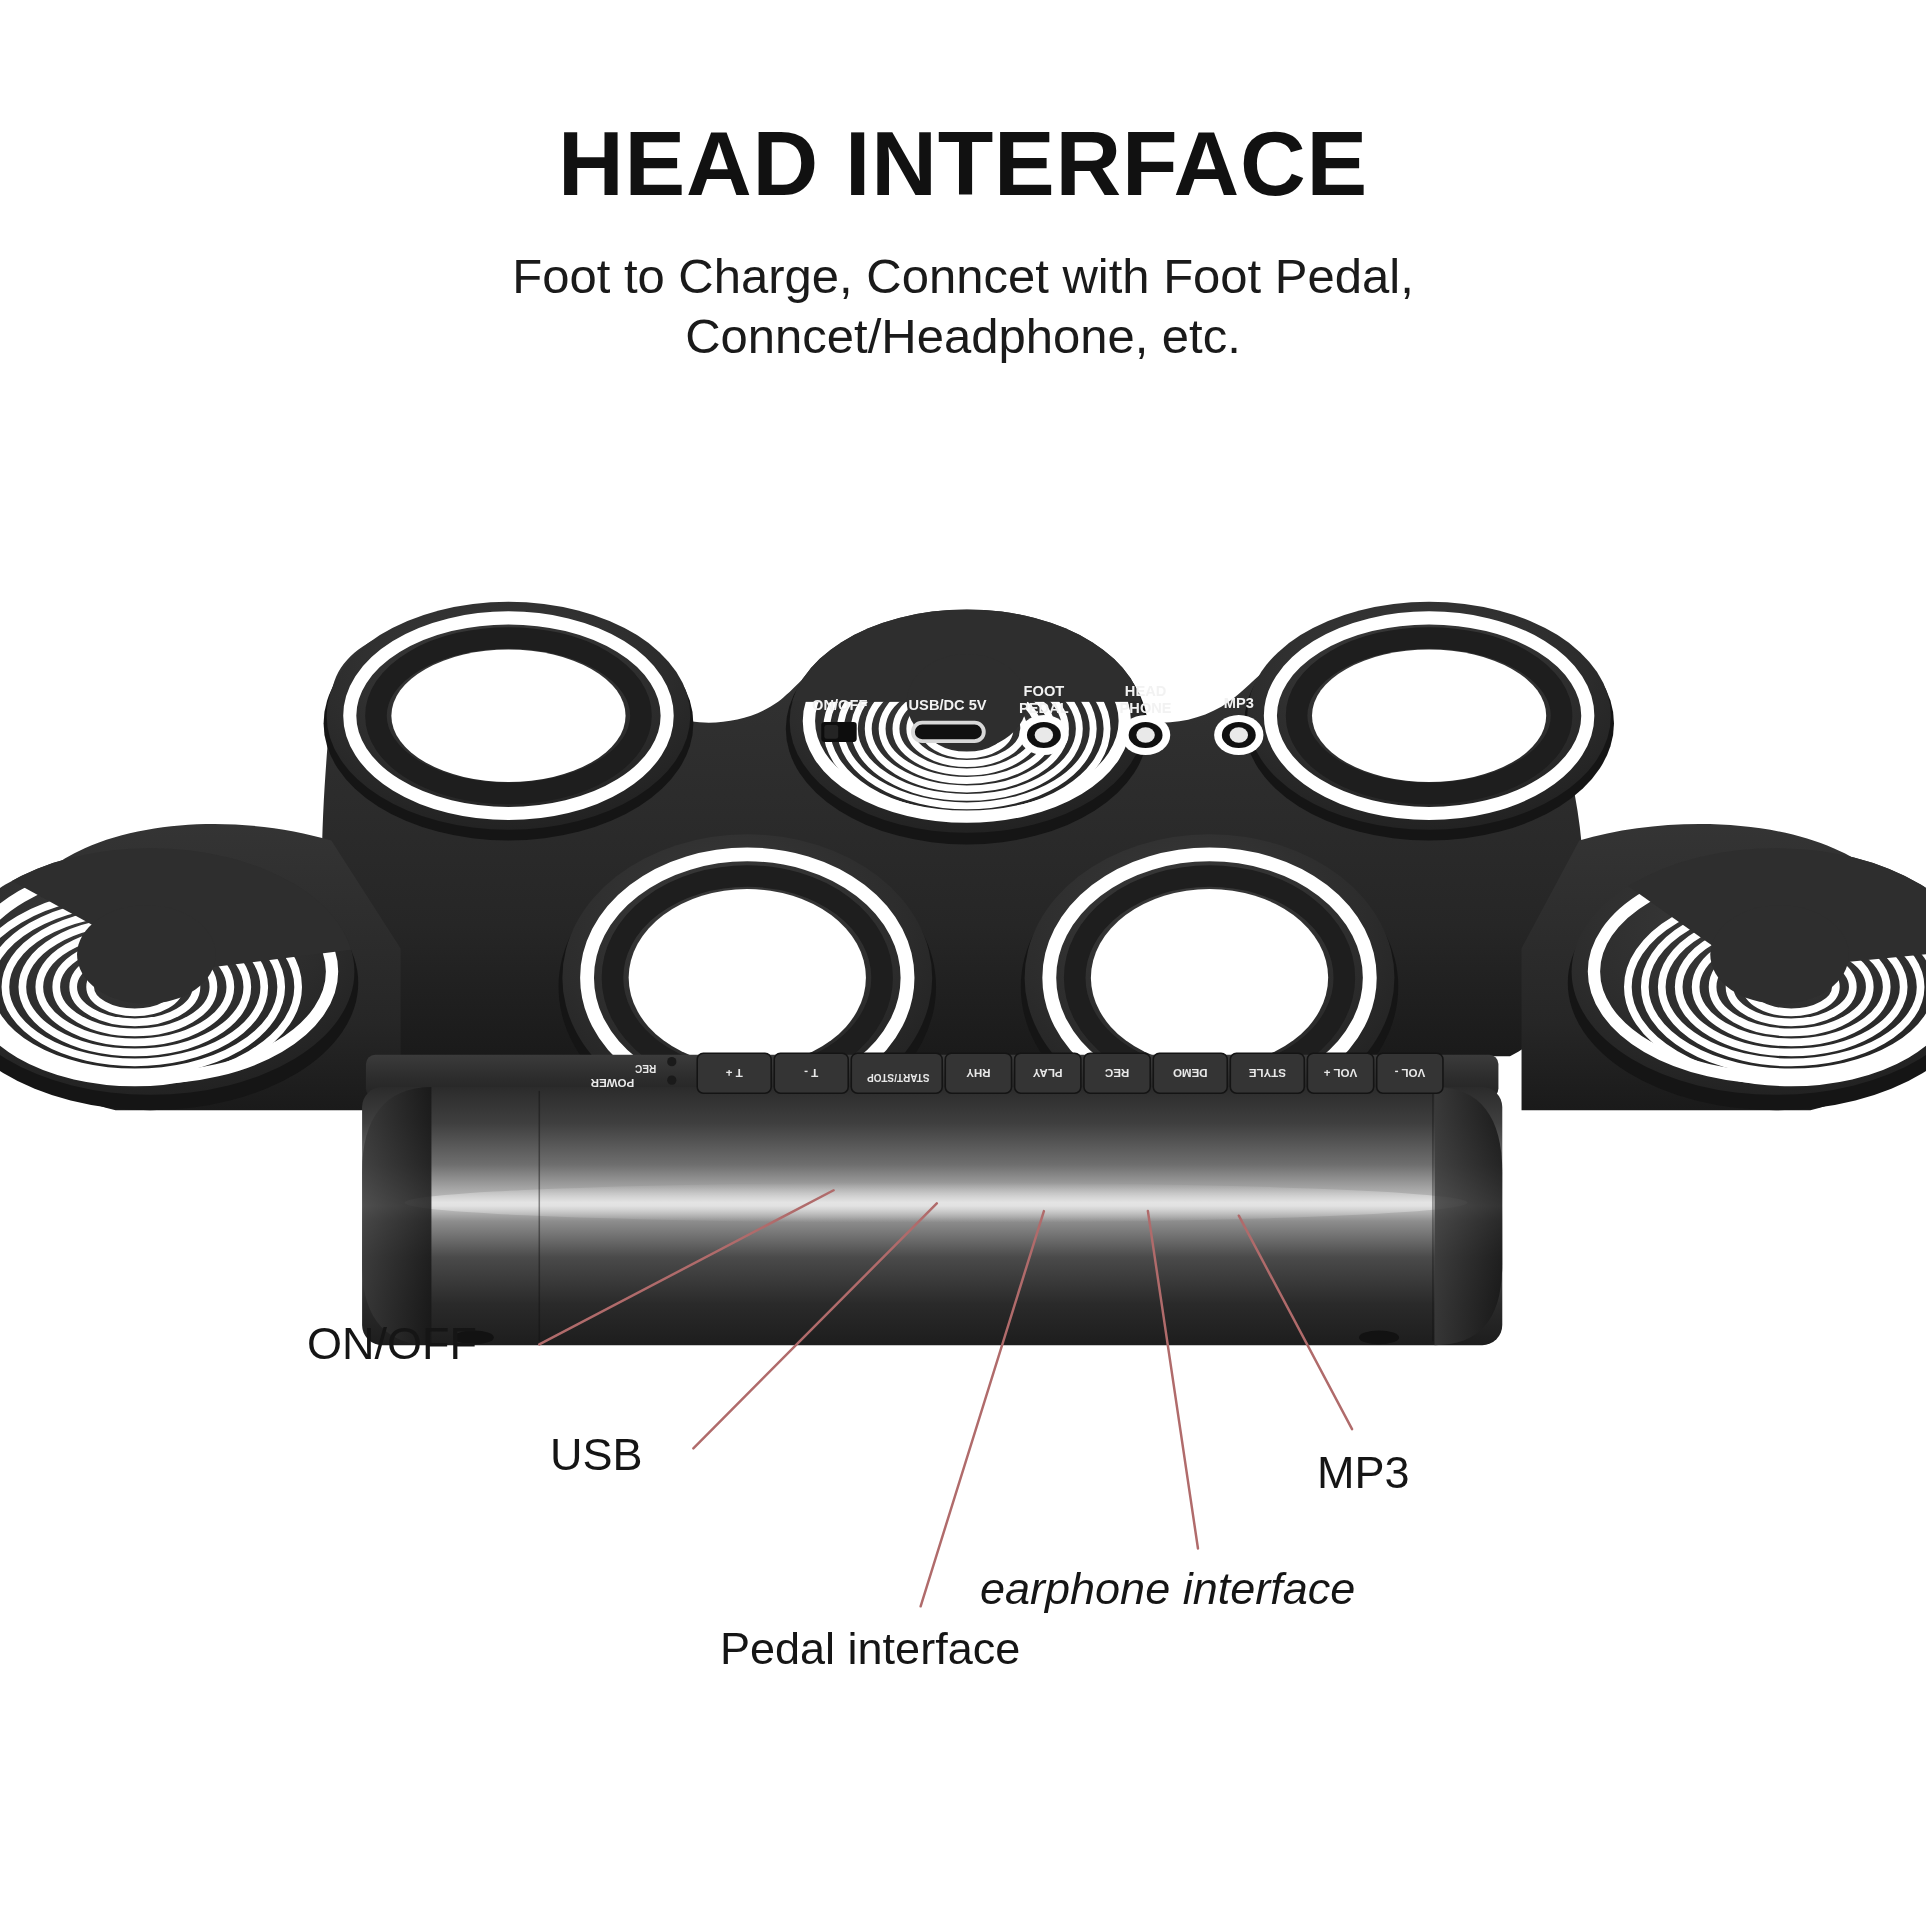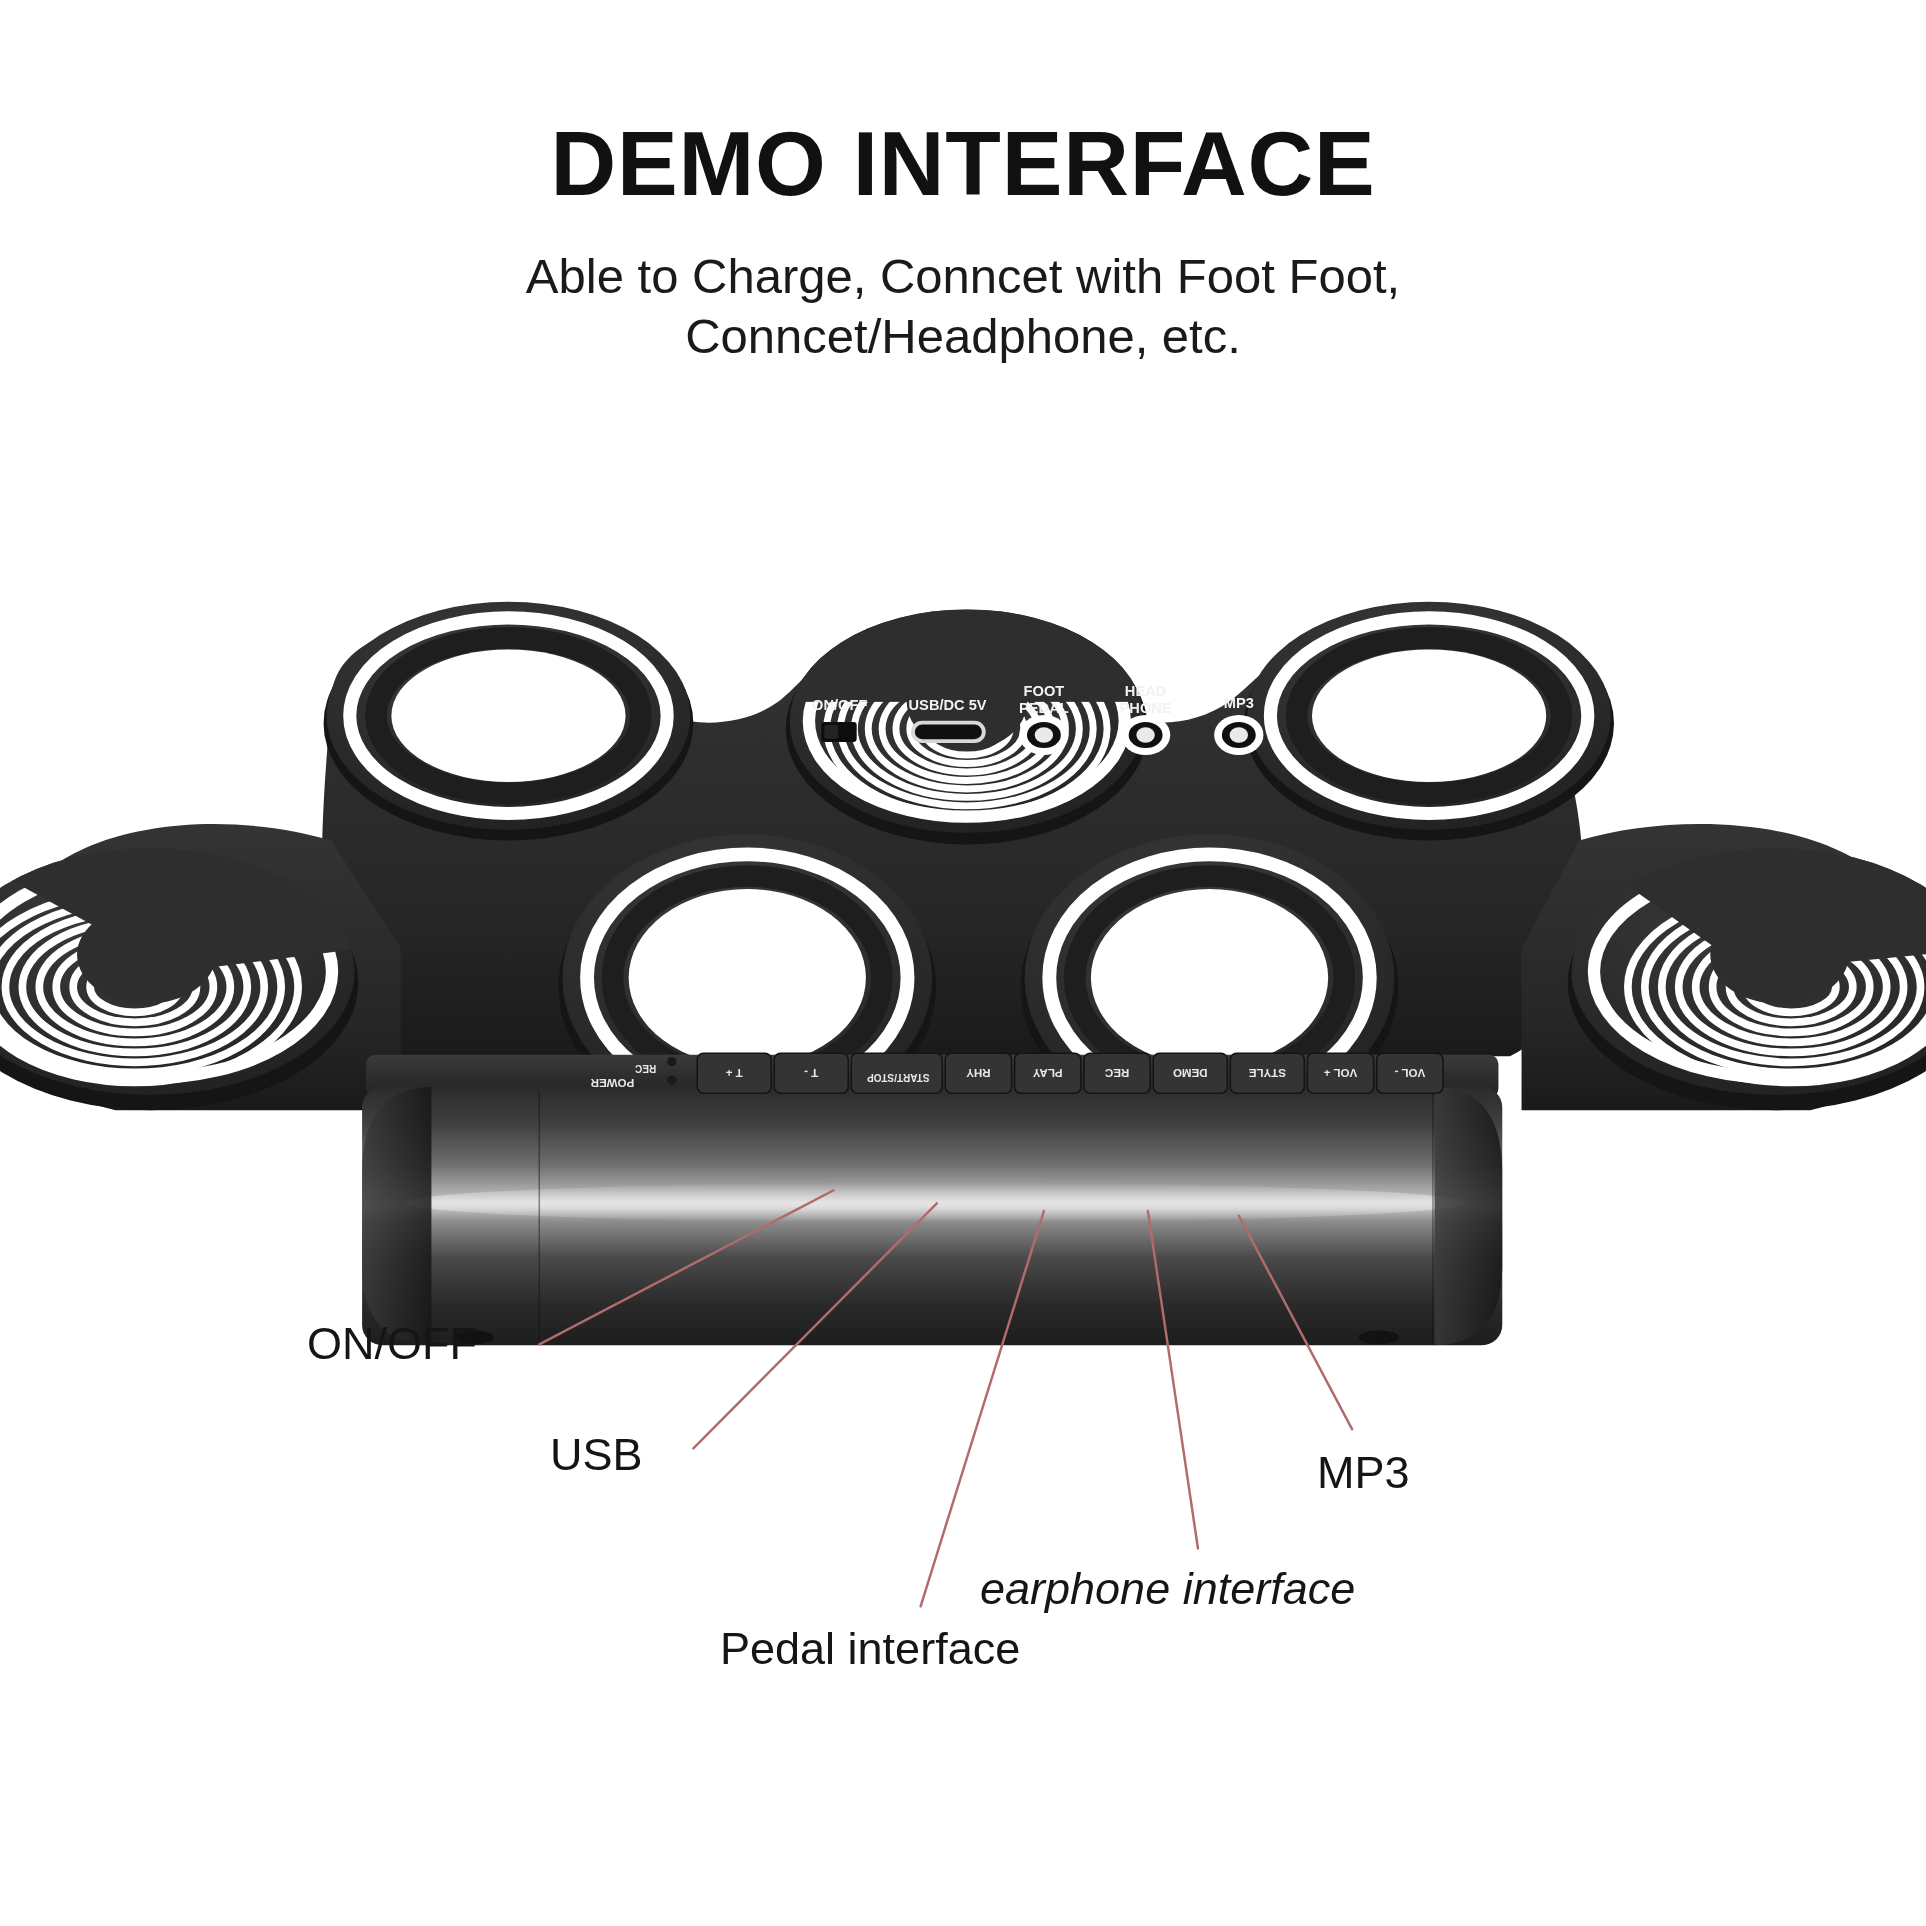--- a/index.html
+++ b/index.html
@@ -38,24 +38,24 @@
   #cal-mp3{left:1317px;top:1447px;}
 
   
   #leaders{position:absolute;left:0;top:0;width:1926px;height:1926px;pointer-events:none;}
 </style>
 </head>
 <body>
 
 <div id="page">
 
-  <div class="title">DEMO INTERFACE</div>
+  <div class="title">HEAD INTERFACE</div>
 
   <div class="subtitle">
-    <span>Able to Charge, Conncet with Foot Foot,</span>
+    <span>Foot to Charge, Conncet with Foot Pedal,</span>
     <span>Conncet/Headphone, etc.</span>
   </div>
 
   <div id="product">
     <svg viewBox="0 0 2500 1000" xmlns="http://www.w3.org/2000/svg">
       <defs>
 
         <linearGradient id="barGrad" x1="0" y1="0" x2="0" y2="1">
           <stop offset="0%" stop-color="#2b2b2b"></stop>
           <stop offset="14%" stop-color="#3f3f3f"></stop>

